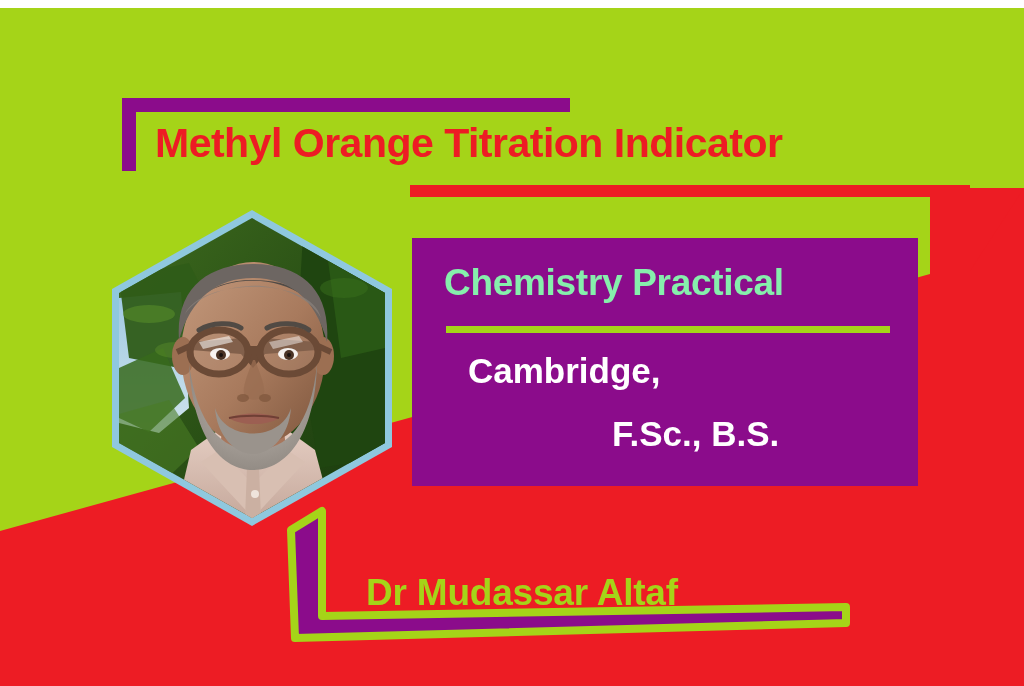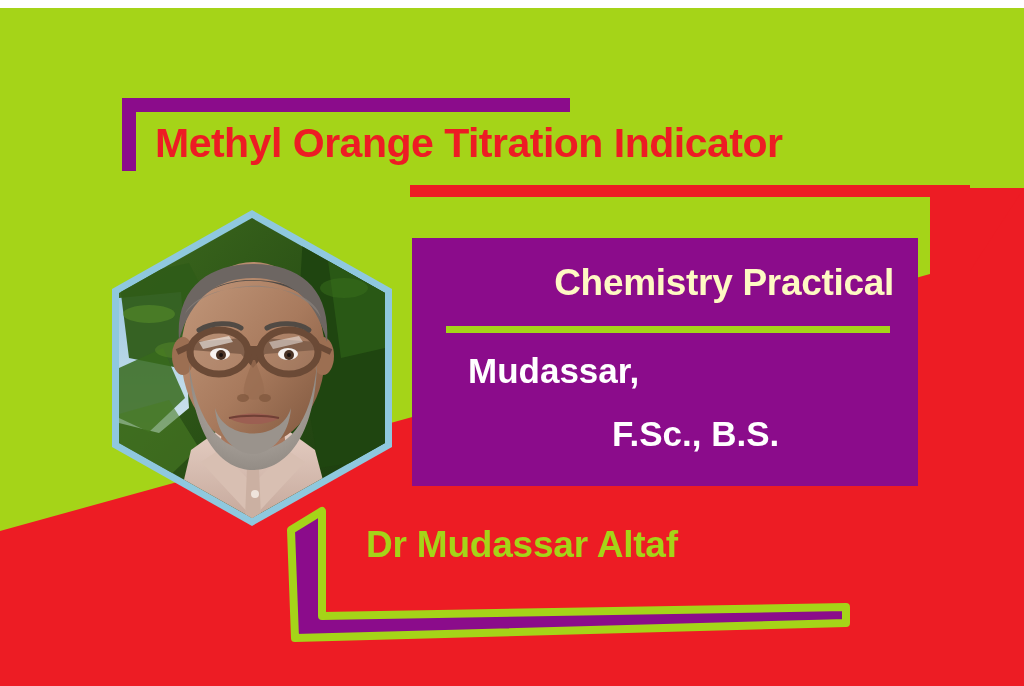--- a/index.html
+++ b/index.html
@@ -105,25 +105,25 @@
     top: 230px;
     width: 506px;
     height: 248px;
     background: #8B0C8B;
   }
   .info-heading {
     position: absolute;
     left: 32px;
     top: 24px;
     width: 450px;
-    color: #fef9c3;
+    color: #86efac;
     font-size: 37px;
     font-weight: bold;
     letter-spacing: -0.3px;
-    text-align: right;
+    text-align: left;
     white-space: nowrap;
   }
   .info-rule {
     position: absolute;
     left: 34px;
     top: 88px;
     width: 444px;
     height: 7px;
     background: #A5D418;
   }
@@ -143,21 +143,21 @@
     color: #ffffff;
     font-size: 35px;
     font-weight: bold;
     white-space: nowrap;
   }
 
   
   .author-name {
     position: absolute;
     left: 366px;
-    top: 516px;
+    top: 564px;
     color: #A5D418;
     font-size: 37px;
     font-weight: bold;
     letter-spacing: -0.2px;
     white-space: nowrap;
   }
 </style>
 </head>
 <body>
 
@@ -267,21 +267,21 @@
 
         <path d="M110,200 C122,194 148,194 160,200 C148,208 122,208 110,200 Z" fill="#9c5f52"></path>
         <path d="M110,200 C124,197 146,197 160,200" stroke="#6f3f35" stroke-width="2" fill="none"></path>
       </svg>
     </div>
   </div>
 
   <div class="info-card">
     <div class="info-heading">Chemistry Practical</div>
     <div class="info-rule"></div>
-    <div class="info-line-1">Mudassar,</div>
+    <div class="info-line-1">Cambridge,</div>
     <div class="info-line-2">F.Sc., B.S.</div>
   </div>
 
   <svg style="position:absolute;left:265px;top:495px;width:600px;height:145px;" viewBox="0 0 600 145" preserveAspectRatio="none">
     <polygon points="26,27 57,8 57,113 581,104 581,120 30,135" fill="#8B0C8B" stroke="#A5D418" stroke-width="8" stroke-linejoin="round"></polygon>
   </svg>
 
   <div class="author-name">Dr Mudassar Altaf</div>
 
 </div>

